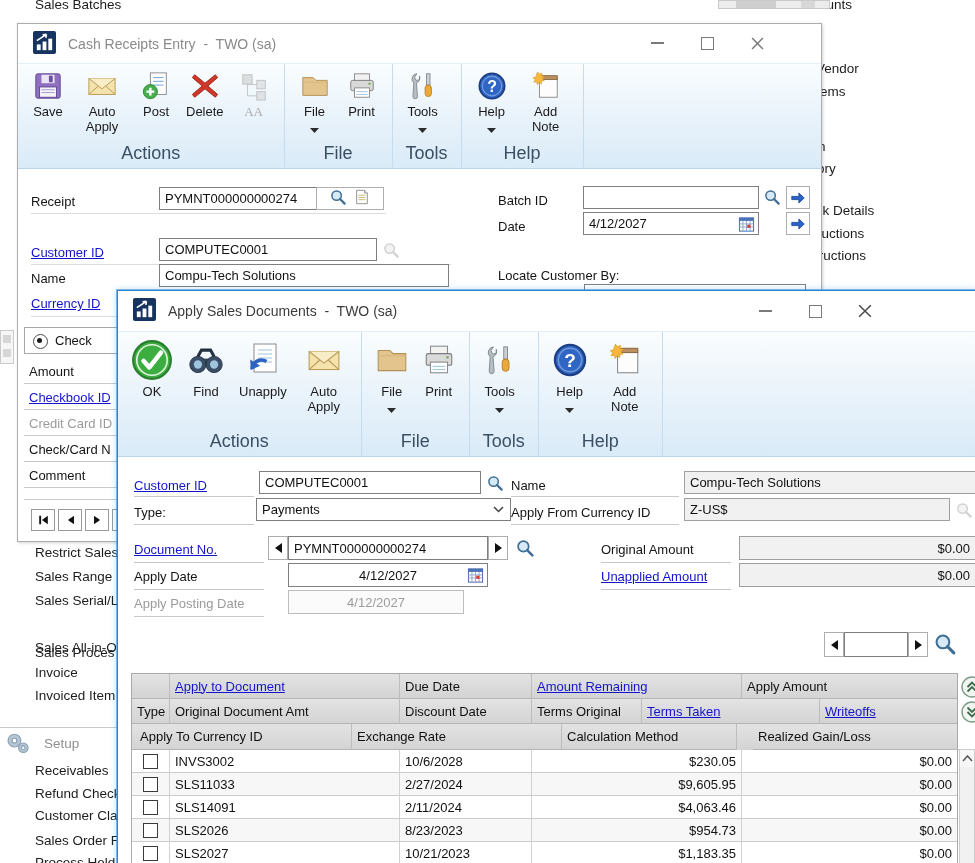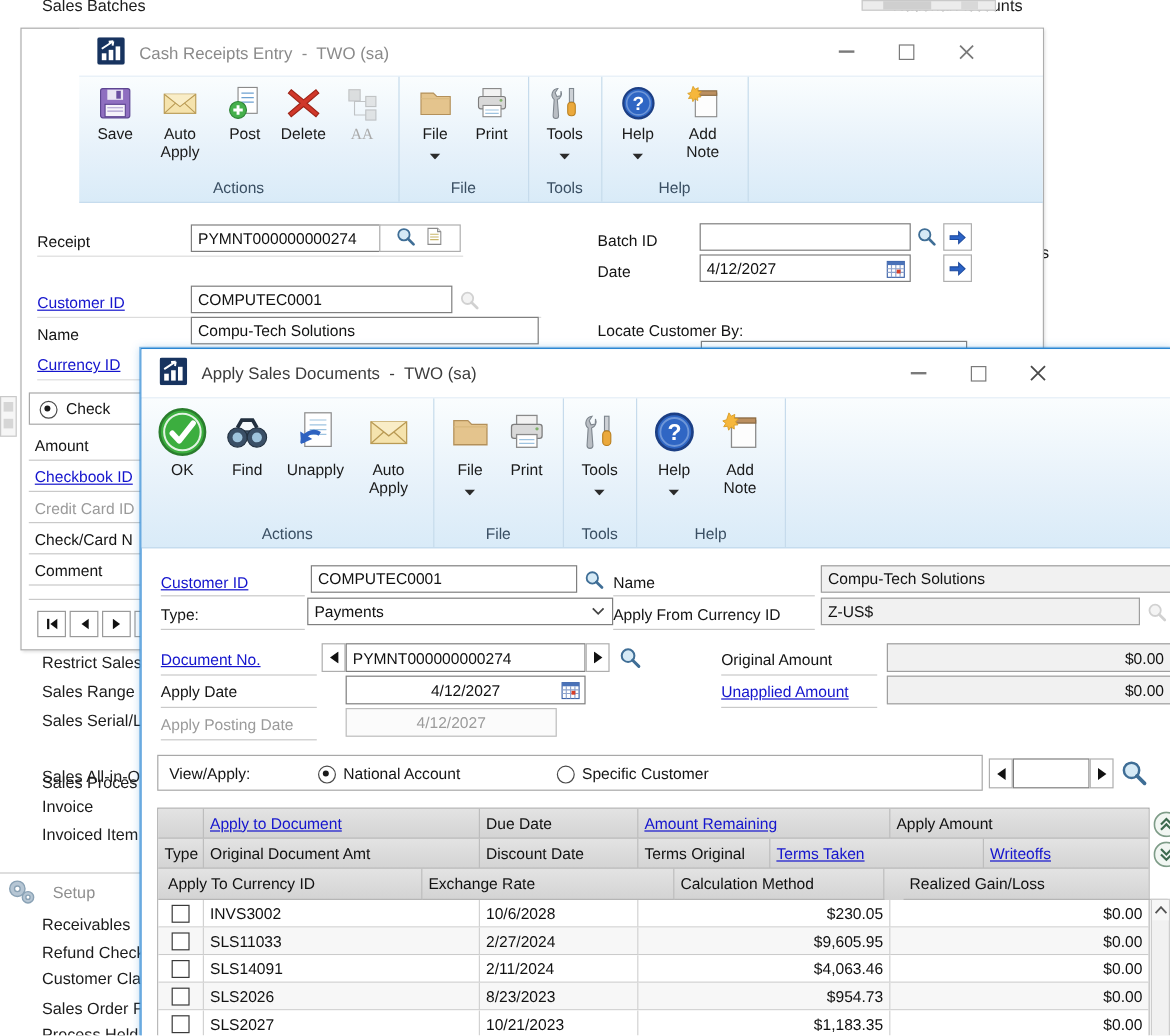--- a/index.html
+++ b/index.html
@@ -2,41 +2,41 @@
 <html><head>
 <meta charset="utf-8">
 <style>
   html,body{margin:0;padding:0;background:#fff;}
   #canvas{position:relative;width:975px;height:863px;overflow:hidden;background:#ffffff;
           font-family:"Liberation Sans","DejaVu Sans",sans-serif;font-size:13px;color:#111;}
   .bgtext{position:absolute;white-space:nowrap;font-size:13.5px;color:#1c1c1c;}
   .bgdim{color:#8f8f8f;}
   
   .win{position:absolute;background:#fff;}
-  .win-cash{left:17px;top:23px;width:803px;height:517px;border:1px solid #adadad;box-shadow:1px 1px 3px rgba(0,0,0,.18);z-index:5;padding-left:48px;}
+  .win-cash{left:17px;top:23px;width:803px;height:517px;border:1px solid #adadad;box-shadow:1px 1px 3px rgba(0,0,0,.18);z-index:5;}
   .win-apply{left:117px;top:290px;width:858px;height:573px;border:1px solid #2a86d3;box-shadow:-1px -1px 0 rgba(42,134,211,.55),0 0 7px rgba(42,134,211,.35);z-index:10;}
   .titlebar{position:relative;height:39px;background:#fff;display:flex;align-items:center;padding-left:15px;}
   .title-text{margin-left:12px;font-size:14px;white-space:pre;}
   .t-gray{color:#8a8a8a;} .t-dark{color:#3c3c3c;}
   .winctl{position:absolute;top:10px;display:flex;gap:32px;align-items:center;height:18px;}
   .ctl{width:18px;height:18px;display:flex;align-items:center;justify-content:center;cursor:default;}
   .ctl-min i{display:block;width:13px;height:2px;background:#7a7a7a;}
   .ctl-max i{display:block;width:11px;height:11px;border:1.5px solid #7a7a7a;}
   
   .ribbon{position:relative;display:flex;align-items:stretch;background:linear-gradient(#fafdfe, #e6f1fa 60%, #d9ebf8);border-top:1px solid #e4eef7;border-bottom:1px solid #b9d4ea;}
   .rib-sm{height:104px;} .rib-lg{height:124px;}
   .rgroup{display:flex;flex-direction:column;justify-content:space-between;padding:5px 13px 1px;border-right:1px solid #c6dbec;}
   .rbuttons{display:flex;gap:13px;align-items:flex-start;}
   .rbtn{display:flex;flex-direction:column;align-items:center;min-width:34px;max-width:48px;cursor:default;}
   .ric{display:flex;align-items:center;justify-content:center;height:34px;}
   .rib-lg .ric{height:46px;}
   .rlabel{text-align:center;line-height:1.12;font-size:13px;color:#1a1a1a;margin-top:2px;}
   .rlabel.dim{color:#a9a9a9;font-family:Liberation Serif, serif;}
   .caret{margin-top:1px;}
-  .rgroup-label{text-align:center;font-size:13px;color:#3a4f63;padding:2px 0 3px;}
+  .rgroup-label{text-align:center;font-size:18px;color:#3a4f63;padding:2px 0 3px;}
   
   .lbl{position:absolute;white-space:nowrap;font-size:13px;color:#141414;}
   .link{color:#1414cd;text-decoration:underline;}
   .dis{color:#9b9b9b;}
   .fld{position:absolute;box-sizing:border-box;height:23px;background:#fff;border:1px solid #7f7f7f;
        font-size:13px;display:flex;align-items:center;padding:0 5px;white-space:nowrap;overflow:hidden;}
   .fld.ro{background:#f1f1f1;border-color:#9f9f9f;}
   .fld.right{justify-content:flex-end;}
   .fld.center{justify-content:center;}
   .fld.disf{background:#fbfbfb;border-color:#bdbdbd;color:#9b9b9b;}
@@ -637,27 +637,20 @@
     <div class="fld disf center" style="left:170px;top:299px;width:176px;height:24px;">4/12/2027</div>
     <div class="hline" style="left:16px;top:325px;width:130px;"></div>
 
     <span class="lbl" style="left:483px;top:251px;">Original Amount</span>
     <div class="fld ro right" style="left:621px;top:245px;width:237px;height:24px;">$0.00</div>
     <div class="hline" style="left:483px;top:271px;width:130px;"></div>
     <span class="lbl link" style="left:483px;top:278px;">Unapplied Amount</span>
     <div class="fld ro right" style="left:621px;top:272px;width:237px;height:24px;">$0.00</div>
     <div class="hline" style="left:483px;top:298px;width:130px;"></div>
 
-    <div style="position:absolute;left:13px;top:338px;width:688px;height:30px;border:1px solid #a8a8a8;box-sizing:border-box;">
-      <span class="lbl" style="left:9px;top:7px;">View/Apply:</span>
-      <span class="radio sel" style="position:absolute;left:133px;top:8px;"></span>
-      <span class="lbl" style="left:154px;top:7px;">National Account</span>
-      <span class="radio" style="position:absolute;left:332px;top:8px;"></span>
-      <span class="lbl" style="left:353px;top:7px;">Specific Customer</span>
-    </div>
     <span class="ibtn boxed" style="left:706px;top:341px;width:20px;height:25px;">
         <svg width="9" height="10" viewBox="0 0 9 10">
           <path d="M8 0 L1 5 L8 10 z" fill="#111"></path>
         </svg>
       </span>
     <div class="fld" style="left:726px;top:341px;width:64px;height:25px;"></div>
     <span class="ibtn boxed" style="left:790px;top:341px;width:20px;height:25px;">
         <svg width="9" height="10" viewBox="0 0 9 10">
           <path d="M1 0 L8 5 L1 10 z" fill="#111"></path>
         </svg>

